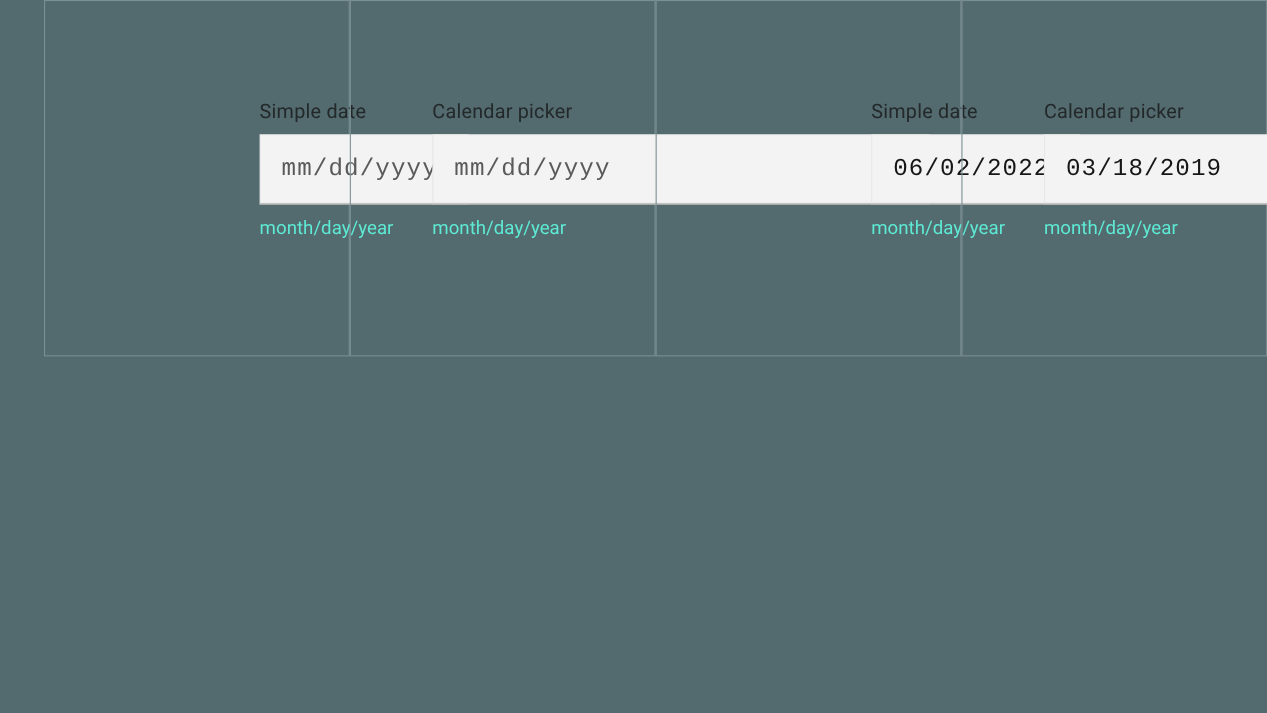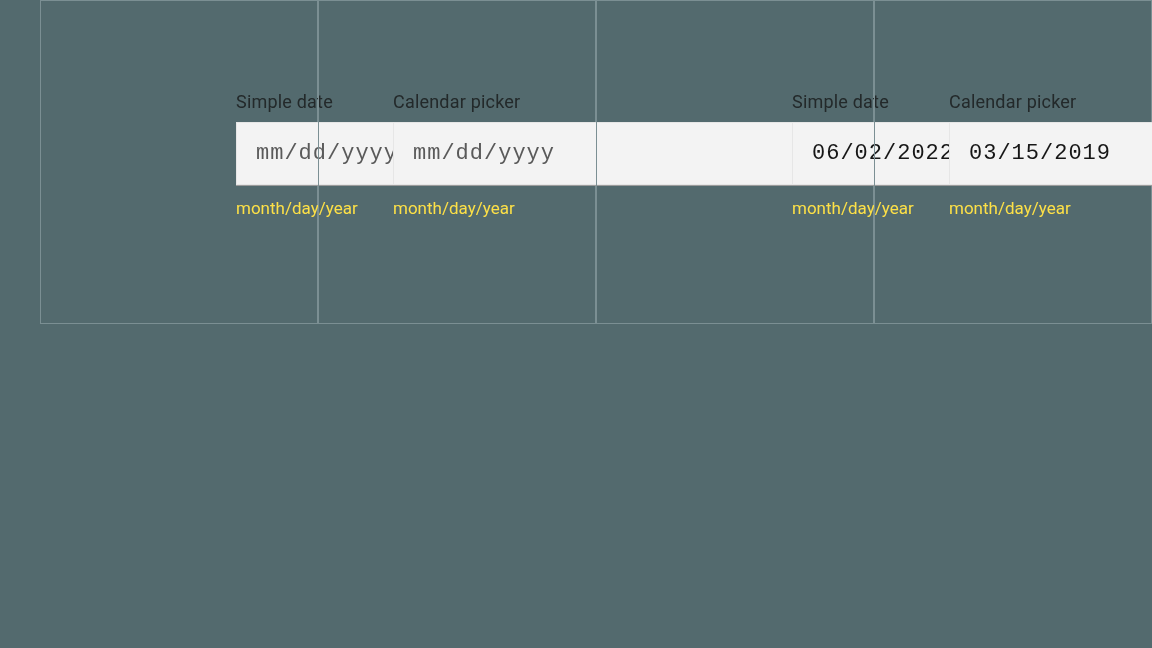--- a/index.html
+++ b/index.html
@@ -30,21 +30,21 @@
   .cell.left .field-group { left: 195px; }
   .cell.right .field-group { left: 74px; right: 62px; }
   .label {
     font-size: 18px;
     color: #23292a;
     margin-bottom: 10px;
     letter-spacing: 0.2px;
   }
   .helper {
     font-size: 17px;
-    color: #fde047;
+    color: #5eead4;
     margin-top: 12px;
   }
   .input-box {
     background: #f3f3f3;
     border-bottom: 1px solid #9c9c9c;
     box-shadow: 0 0 0 1px rgba(0,0,0,0.05) inset;
     display: flex;
     align-items: center;
     height: 64px;
     padding: 0 20px;
@@ -106,21 +106,21 @@
         <span class="input-value">06/02/2022</span>
       </div>
       <div class="helper">month/day/year</div>
     </div>
   </div>
 
   <div class="cell right">
     <div class="field-group picker">
       <div class="label">Calendar picker</div>
       <div class="input-box">
-        <span class="input-value">03/15/2019</span>
+        <span class="input-value">03/18/2019</span>
         <span class="calendar-btn">
           <svg width="20" height="20" viewBox="0 0 32 32" fill="#161616" aria-hidden="true">
             <path d="M26,4h-4V2h-2v2h-8V2h-2v2H6C4.9,4,4,4.9,4,6v20c0,1.1,0.9,2,2,2h20c1.1,0,2-0.9,2-2V6C28,4.9,27.1,4,26,4z M26,26H6V12h20V26z M26,10H6V6h4v2h2V6h8v2h2V6h4V10z"></path>
           </svg>
         </span>
       </div>
       <div class="helper">month/day/year</div>
     </div>
   </div>
 

